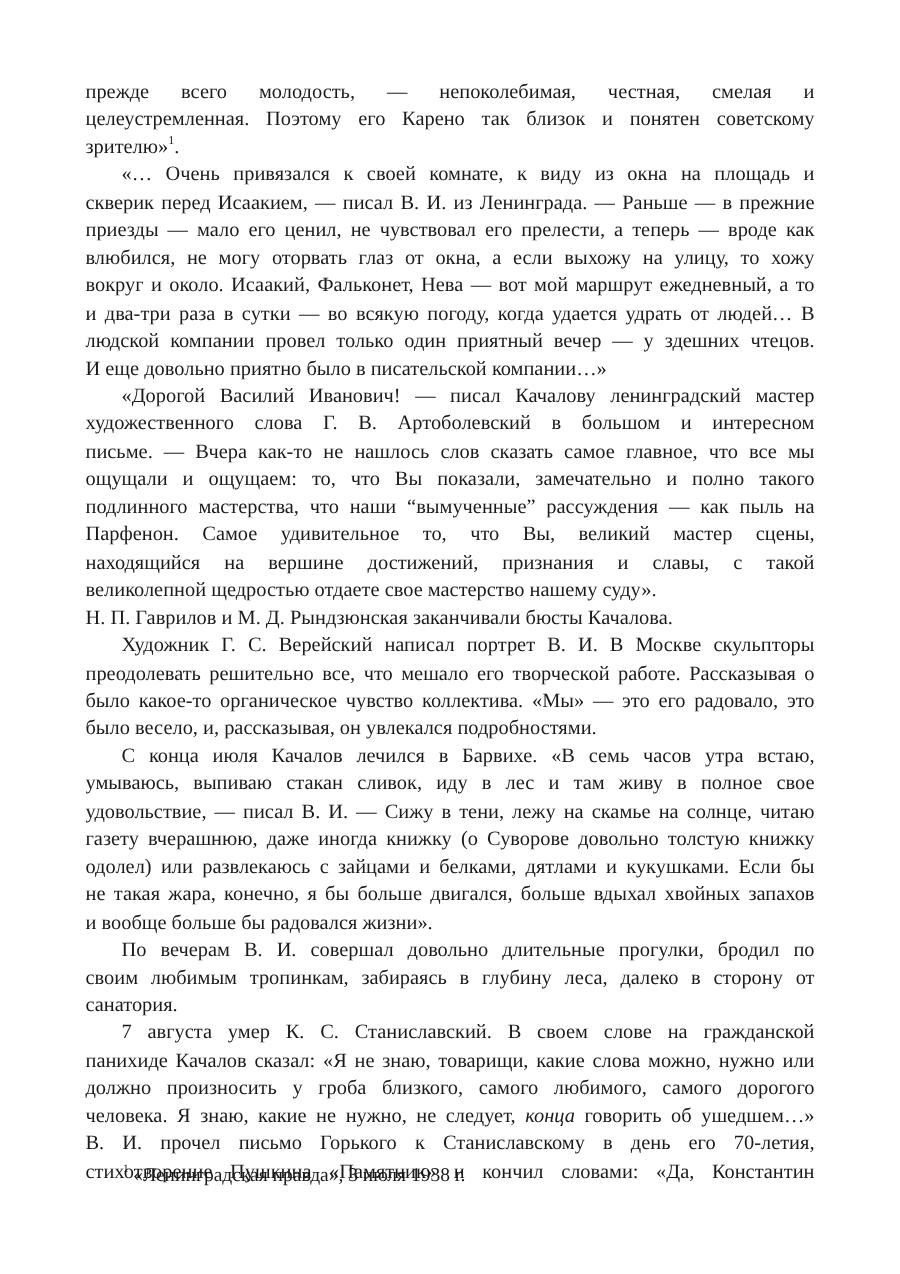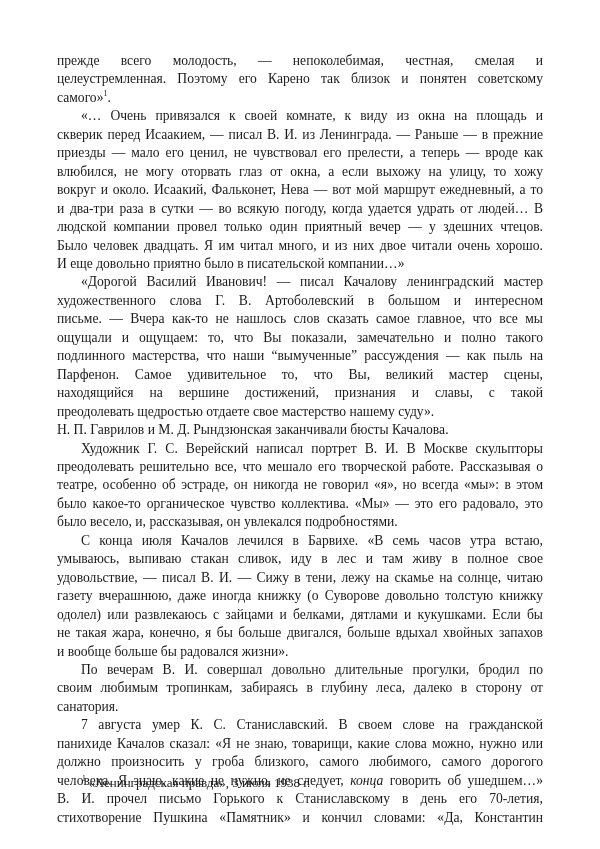--- a/index.html
+++ b/index.html
@@ -66,54 +66,52 @@
     }
   </style>
 </head>
 <body>
 
 <div class="page">
 
   <p class="para">
     <span class="line">прежде всего молодость, — непоколебимая, честная, смелая и</span>
     <span class="line">целеустремленная. Поэтому его Карено так близок и понятен советскому</span>
-    <span class="line last"><span>самого»</span><sup class="fnref">1</sup><span>.</span></span>
+    <span class="line last"><span>зрителю»</span><sup class="fnref">1</sup><span>.</span></span>
   </p>
 
   <p class="para">
     <span class="line first-indent">«… Очень привязался к своей комнате, к виду из окна на площадь и</span>
     <span class="line">скверик перед Исаакием, — писал В. И. из Ленинграда. — Раньше — в прежние</span>
     <span class="line">приезды — мало его ценил, не чувствовал его прелести, а теперь — вроде как</span>
     <span class="line">влюбился, не могу оторвать глаз от окна, а если выхожу на улицу, то хожу</span>
     <span class="line">вокруг и около. Исаакий, Фальконет, Нева — вот мой маршрут ежедневный, а то</span>
     <span class="line">и два-три раза в сутки — во всякую погоду, когда удается удрать от людей… В</span>
     <span class="line">людской компании провел только один приятный вечер — у здешних чтецов.</span>
-    <span class="line">Было человек двадцать. Я им читал много, и из них двое читали очень хорошо.</span>
     <span class="line last">И еще довольно приятно было в писательской компании…»</span>
   </p>
 
   <p class="para">
     <span class="line first-indent">«Дорогой Василий Иванович! — писал Качалову ленинградский мастер</span>
     <span class="line">художественного слова Г. В. Артоболевский в большом и интересном</span>
     <span class="line">письме. — Вчера как-то не нашлось слов сказать самое главное, что все мы</span>
     <span class="line">ощущали и ощущаем: то, что Вы показали, замечательно и полно такого</span>
     <span class="line">подлинного мастерства, что наши “вымученные” рассуждения — как пыль на</span>
     <span class="line">Парфенон. Самое удивительное то, что Вы, великий мастер сцены,</span>
     <span class="line">находящийся на вершине достижений, признания и славы, с такой</span>
-    <span class="line last">преодолевать щедростью отдаете свое мастерство нашему суду».</span>
+    <span class="line last">великолепной щедростью отдаете свое мастерство нашему суду».</span>
   </p>
 
   <p class="para">
     <span class="line last">Н. П. Гаврилов и М. Д. Рындзюнская заканчивали бюсты Качалова.</span>
     <span class="line first-indent">Художник Г. С. Верейский написал портрет В. И. В Москве скульпторы</span>
   </p>
 
   <p class="para">
     <span class="line">преодолевать решительно все, что мешало его творческой работе. Рассказывая о</span>
-    <span class="line">театре, особенно об эстраде, он никогда не говорил «я», но всегда «мы»: в этом</span>
     <span class="line">было какое-то органическое чувство коллектива. «Мы» — это его радовало, это</span>
     <span class="line last">было весело, и, рассказывая, он увлекался подробностями.</span>
   </p>
 
   <p class="para">
     <span class="line first-indent">С конца июля Качалов лечился в Барвихе. «В семь часов утра встаю,</span>
     <span class="line">умываюсь, выпиваю стакан сливок, иду в лес и там живу в полное свое</span>
     <span class="line">удовольствие, — писал В. И. — Сижу в тени, лежу на скамье на солнце, читаю</span>
     <span class="line">газету вчерашнюю, даже иногда книжку (о Суворове довольно толстую книжку</span>
     <span class="line">одолел) или развлекаюсь с зайцами и белками, дятлами и кукушками. Если бы</span>

